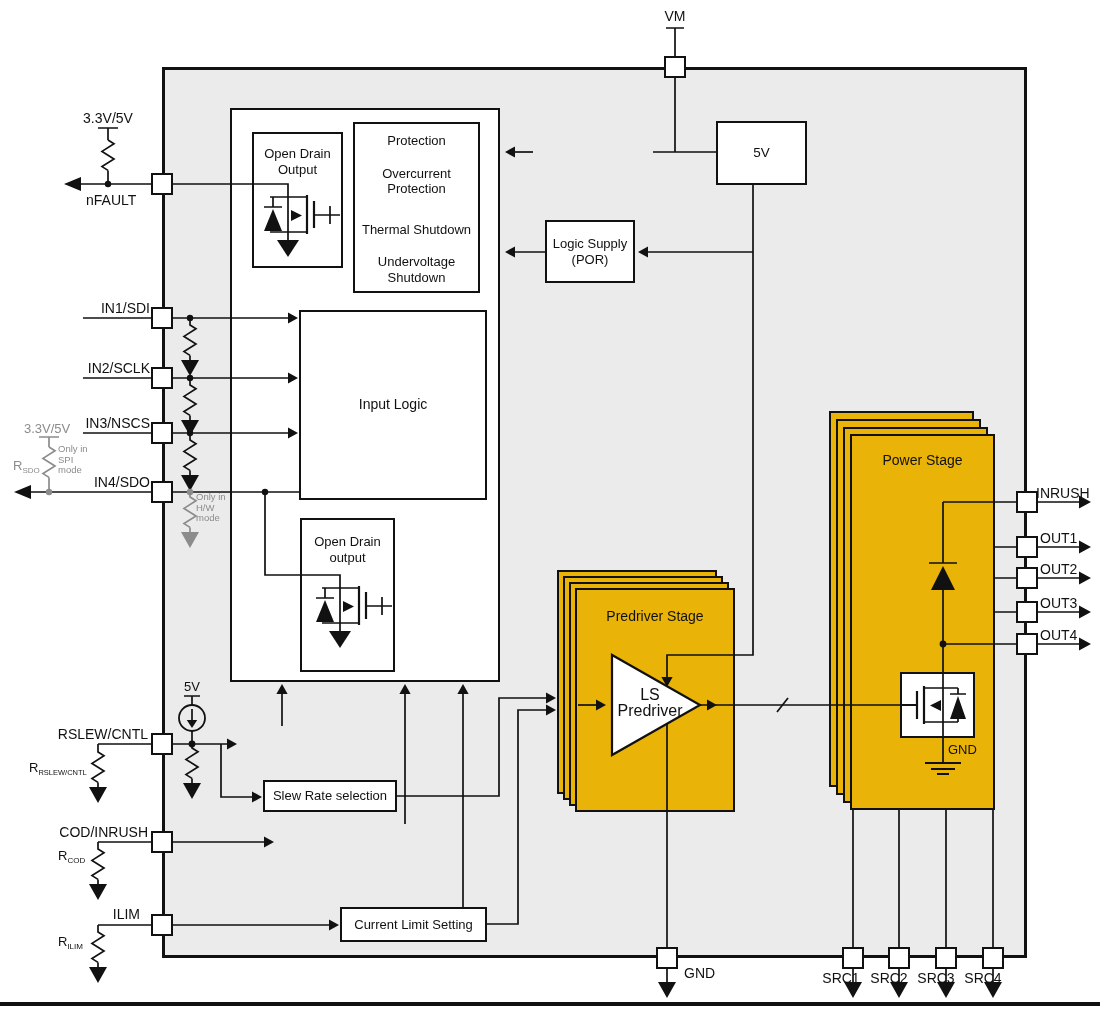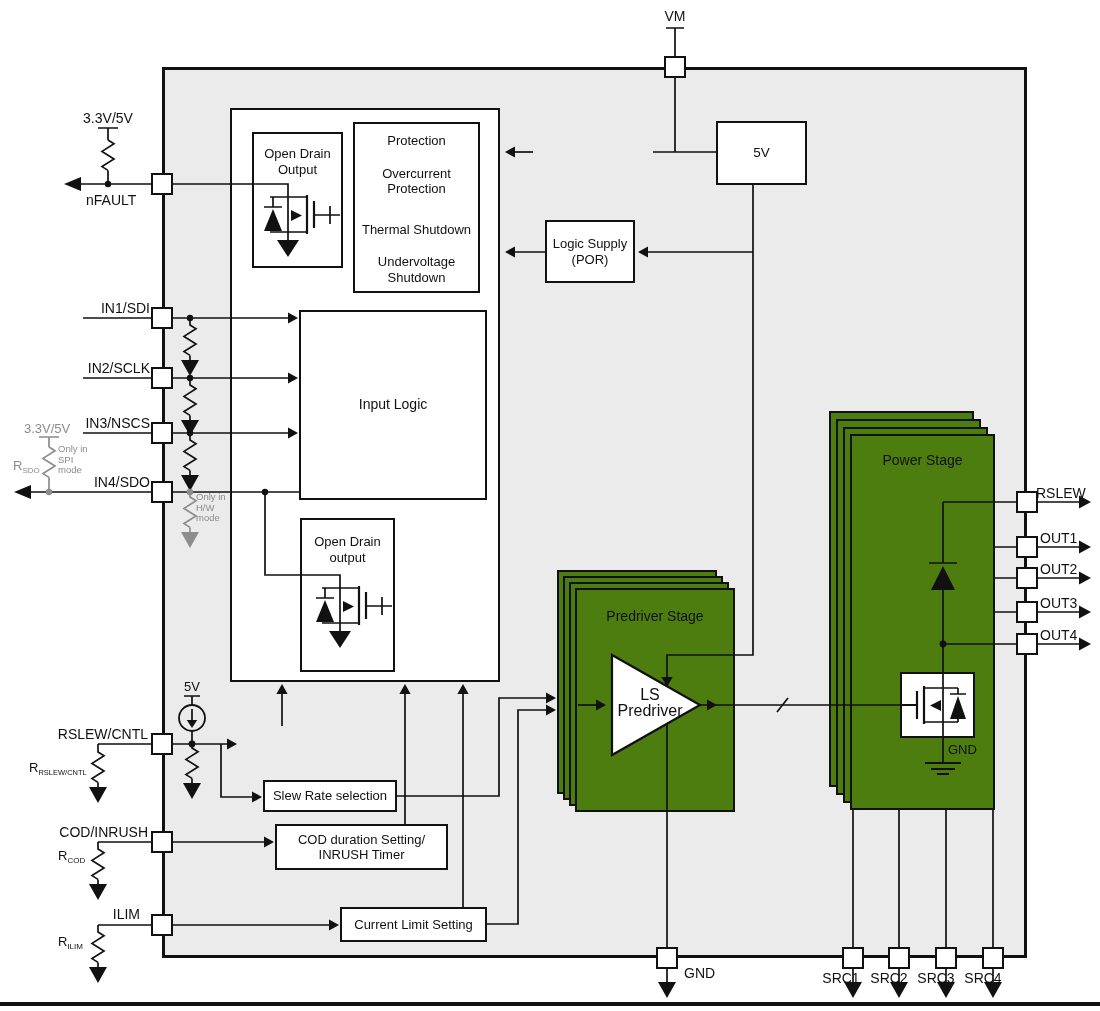--- a/index.html
+++ b/index.html
@@ -4,21 +4,21 @@
 <style>
   html,body{margin:0;padding:0;background:#ffffff;}
   #stage{position:relative;width:1100px;height:1011px;background:#ffffff;
          font-family:"Liberation Sans", sans-serif;color:#111;overflow:hidden;}
   .abs{position:absolute;}
   
   .chip{left:162px;top:67px;width:865px;height:891px;background:#ebebeb;border:3px solid #111;box-sizing:border-box;}
   .container{left:230px;top:108px;width:270px;height:574px;background:#fff;border:2.5px solid #111;box-sizing:border-box;}
   .blk{background:#fff;border:2px solid #111;box-sizing:border-box;display:flex;align-items:center;justify-content:center;
        text-align:center;font-size:13px;line-height:15.5px;}
-  .stack{background:#4d7c0f;border:2px solid #111;box-sizing:border-box;}
+  .stack{background:#eab308;border:2px solid #111;box-sizing:border-box;}
   .ml{white-space:pre-line;}
   
   .lbl{position:absolute;font-size:14px;line-height:15px;white-space:nowrap;}
   .lbl.c{text-align:center;}
   .lbl.r{text-align:right;}
   .gray{color:#8c8c8c;}
   .tiny{font-size:9.5px;line-height:10.5px;white-space:pre-line;}
   .rref{font-size:13px;text-align:right;}
   .rref sub{font-size:8px;vertical-align:-3px;letter-spacing:0;}
   .stagetitle{position:absolute;width:100%;text-align:center;font-size:14px;}
@@ -64,24 +64,20 @@
   <div class="abs blk" style="left:300px;top:518px;width:95px;height:154px;align-items:flex-start;padding-top:14px;">
     <span class="ml">Open Drain
 output</span>
   </div>
 
 
   <div class="abs blk" style="left:263px;top:780px;width:134px;height:32px;">
     <span>Slew Rate selection</span>
   </div>
 
-  <div class="abs blk" style="left:275px;top:824px;width:173px;height:46px;">
-    <span class="ml">COD duration Setting/
-INRUSH Timer</span>
-  </div>
 
   <div class="abs blk" style="left:340px;top:907px;width:147px;height:35px;">
     <span>Current Limit Setting</span>
   </div>
 
   <div class="abs stack" style="left:557px;top:570px;width:160px;height:224px;"></div>
   <div class="abs stack" style="left:563px;top:576px;width:160px;height:224px;"></div>
   <div class="abs stack" style="left:569px;top:582px;width:160px;height:224px;"></div>
   <div class="abs stack" style="left:575px;top:588px;width:160px;height:224px;">
     <div class="stagetitle" style="top:18px;">Predriver Stage</div>
@@ -297,20 +293,20 @@
 Predriver</div>
 
   <div class="lbl" style="left:948px;top:742px;font-size:13px;">GND</div>
 
   <div class="lbl" style="left:684px;top:966px;">GND</div>
   <div class="lbl c" style="left:818px;top:971px;width:46px;">SRC1</div>
   <div class="lbl c" style="left:866px;top:971px;width:46px;">SRC2</div>
   <div class="lbl c" style="left:913px;top:971px;width:46px;">SRC3</div>
   <div class="lbl c" style="left:960px;top:971px;width:46px;">SRC4</div>
 
-  <div class="lbl" style="left:1036px;top:486px;">RSLEW</div>
+  <div class="lbl" style="left:1036px;top:486px;">INRUSH</div>
   <div class="lbl" style="left:1040px;top:531px;">OUT1</div>
   <div class="lbl" style="left:1040px;top:562px;">OUT2</div>
   <div class="lbl" style="left:1040px;top:596px;">OUT3</div>
   <div class="lbl" style="left:1040px;top:628px;">OUT4</div>
 
   <div class="abs" style="left:0;top:1002px;width:1100px;height:3.5px;background:#111;"></div>
 </div>
 
 </body></html>

